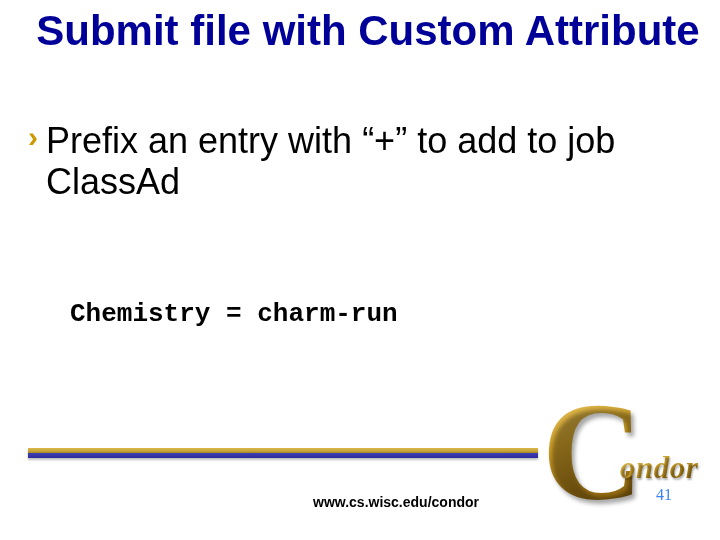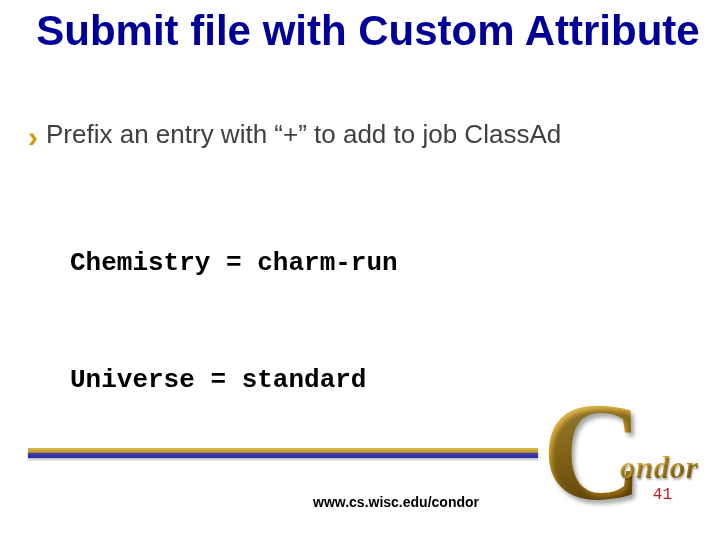--- a/index.html
+++ b/index.html
@@ -52,23 +52,23 @@
     font-size: 30px;
     font-weight: bold;
     color: #cc9900;
     line-height: 1.0;
     margin-right: 8px;
     margin-top: 2px;
   }
 
   .bullet-text {
     font-family: "Comic Sans MS", "Comic Sans", cursive, sans-serif;
-    font-size: 26px;
+    font-size: 36px;
     line-height: 1.15;
-    color: #404040;
+    color: #000000;
   }
 
   .code-block {
     margin-top: 14px;
     margin-left: 42px;
     font-family: "Courier New", Courier, monospace;
     font-weight: bold;
     font-size: 26px;
     line-height: 1.5;
     color: #000;
@@ -97,23 +97,23 @@
     font-weight: bold;
     font-size: 14px;
     color: #000;
     margin-left: 36px;
   }
 
   .page-number {
     position: absolute;
     bottom: 36px;
     right: 48px;
-    font-family: Liberation Mono, monospace;
+    font-family: Liberation Serif, serif;
     font-size: 16px;
-    color: #b91c1c;
+    color: #3b82f6;
   }
 
   
   .logo {
     position: absolute;
     right: 22px;
     bottom: 24px;
     width: 150px;
     height: 110px;
     pointer-events: none;
@@ -156,21 +156,20 @@
   <div class="title">Submit file with Custom Attribute</div>
 
   <div class="body">
     <div class="bullet-row">
       <div class="bullet-mark">›</div>
       <div class="bullet-text">Prefix an entry with “+” to add to job ClassAd</div>
     </div>
 
     <div class="code-block">
       <div>Chemistry = charm-run</div>
-      <div>Universe = standard</div>
       
     </div>
   </div>
 
   <div class="footer-rule"></div>
 
   <div class="footer-url">www.cs.wisc.edu/condor</div>
 
   <div class="page-number">41</div>
 

